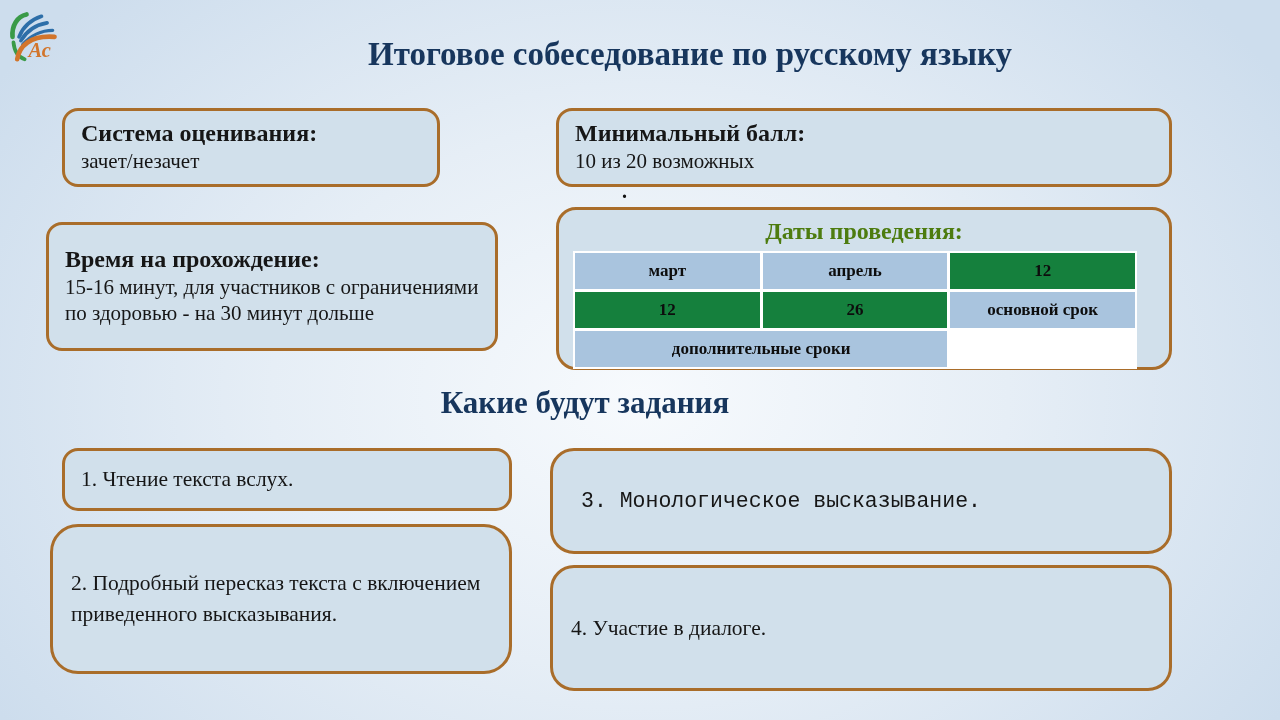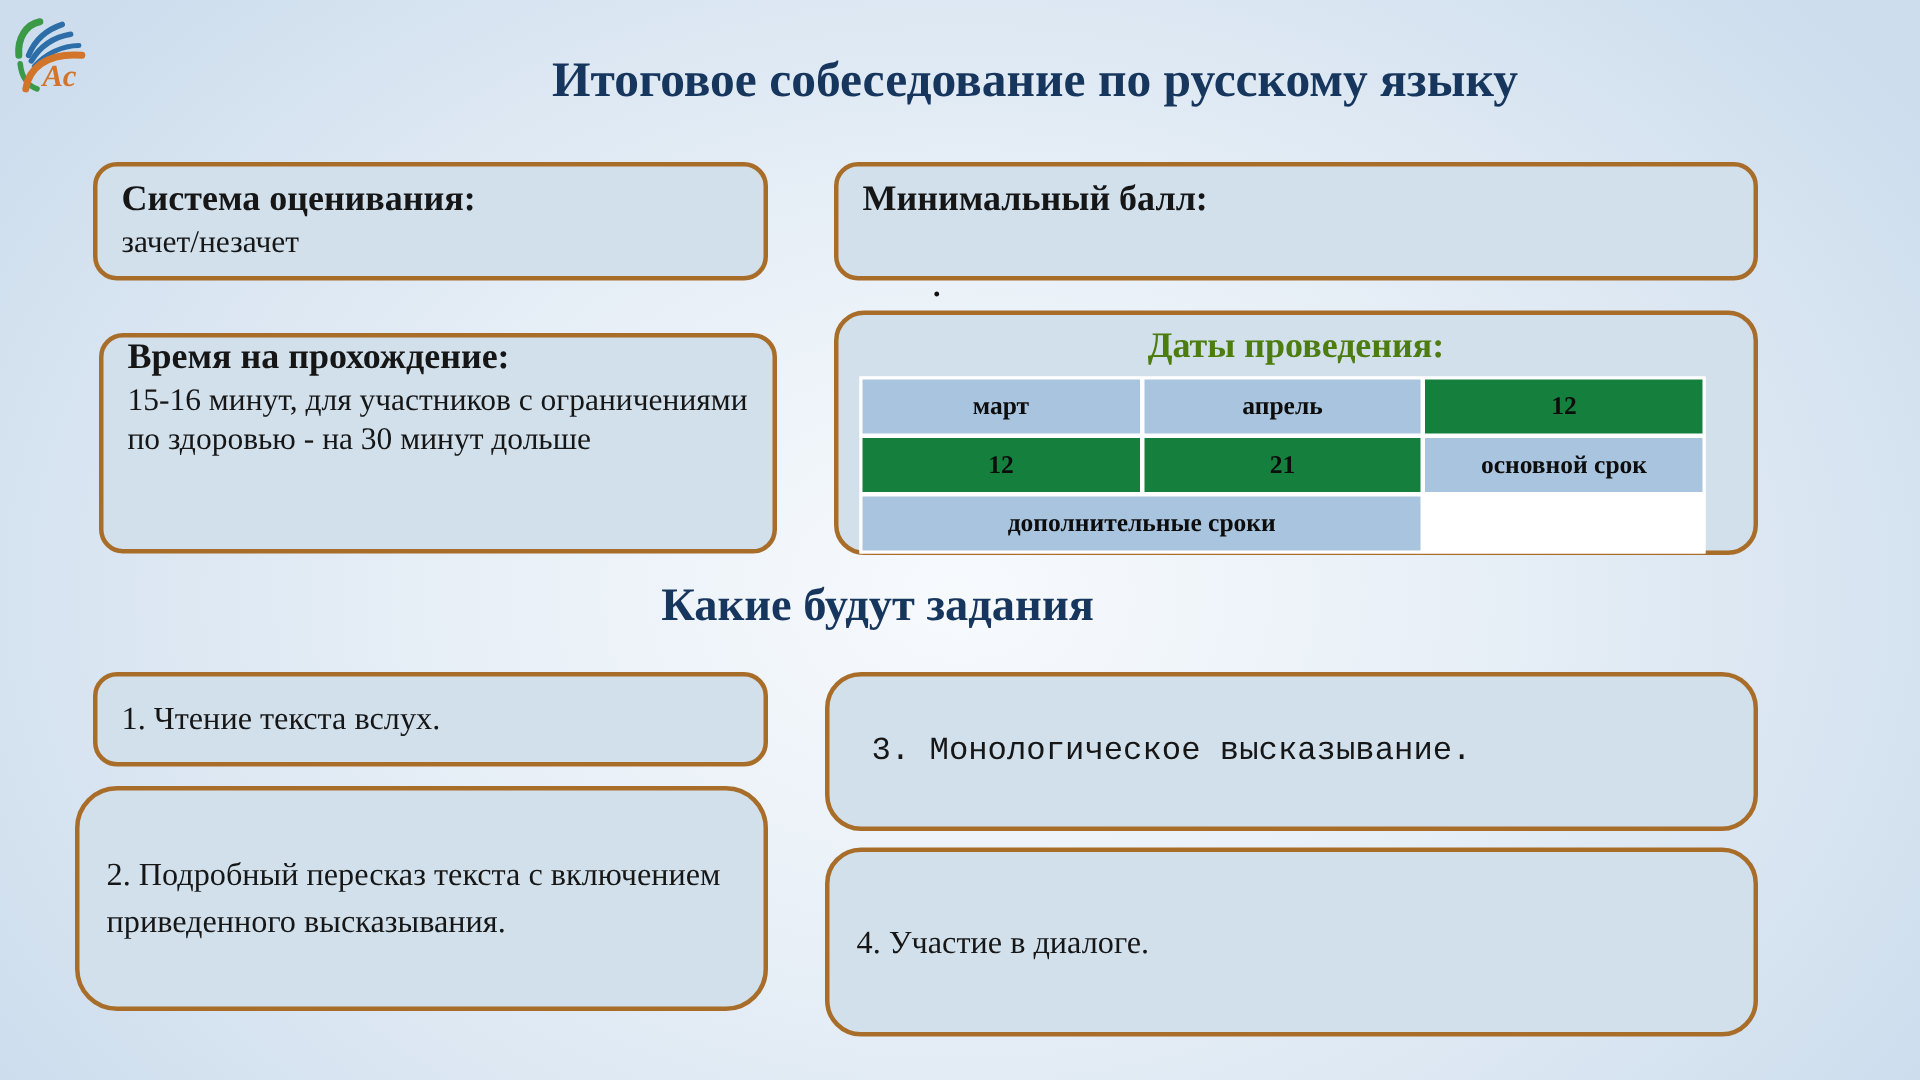--- a/index.html
+++ b/index.html
@@ -30,23 +30,23 @@
   
   .card{
     position:absolute;box-sizing:border-box;
     background:#d1e0eb;
     border:3px solid #a96d2a;
     border-radius:16px;
     color:#161616;
   }
   .card .card-title{font-size:24px;font-weight:bold;line-height:1.15;}
   .card .card-body{font-size:21px;line-height:1.28;}
-  .card-scoring {left:62px; top:108px; width:450px; height:79px; padding:9px 16px;}
+  .card-scoring {left:62px; top:108px; width:378px; height:79px; padding:9px 16px;}
   .card-minscore{left:556px;top:108px; width:616px; height:79px; padding:9px 16px;}
-  .card-duration{left:66px; top:222px; width:452px; height:147px;padding:0 16px;}
+  .card-duration{left:46px; top:222px; width:452px; height:129px;padding:21px 16px;}
   .card-dates   {left:556px;top:207px; width:616px; height:163px;padding:8px 12px;border-radius:20px;}
   .stray-dot{position:absolute;left:622px;top:180px;font-size:20px;font-weight:bold;color:#111;}
   
   .dates-title{text-align:center;font-size:24px;font-weight:bold;color:#4d7c0f;margin:0 0 6px 0;}
   .dates-table{
     display:grid;width:560px;margin:0 auto 0 0;margin-left:2px;
     grid-template-columns:1fr 1fr 1fr;
     gap:3px;background:#ffffff;border:2px solid #ffffff;
     font-size:17px;font-weight:bold;text-align:center;color:#0d0d0d;
   }
@@ -85,37 +85,38 @@
 
   <h1 class="slide-title">Итоговое собеседование по русскому языку</h1>
 
   <div class="card card-scoring">
     <div class="card-title">Система оценивания:</div>
     <div class="card-body">зачет/незачет</div>
   </div>
 
   <div class="card card-minscore">
     <div class="card-title">Минимальный балл:</div>
+    <div class="card-body">10 из 20 возможных</div>
   </div>
 
   <div class="stray-dot">.</div>
 
   <div class="card card-duration">
     <div class="card-title">Время на прохождение:</div>
     <div class="card-body">15-16 минут, для участников с ограничениями по здоровью - на 30 минут дольше</div>
   </div>
 
   <div class="card card-dates">
     <div class="dates-title">Даты проведения:</div>
     <div class="dates-table">
       <div class="cell dark">март</div>
       <div class="cell dark">апрель</div>
       <div class="cell light">12</div>
       <div class="cell light">12</div>
-      <div class="cell light">21</div>
+      <div class="cell light">26</div>
       <div class="cell dark">основной срок</div>
       <div class="cell dark span2">дополнительные сроки</div>
     </div>
   </div>
 
   <h2 class="section-heading">Какие будут задания</h2>
 
   <div class="card task task-1">
     <span>1. Чтение текста вслух.</span>
   </div>

